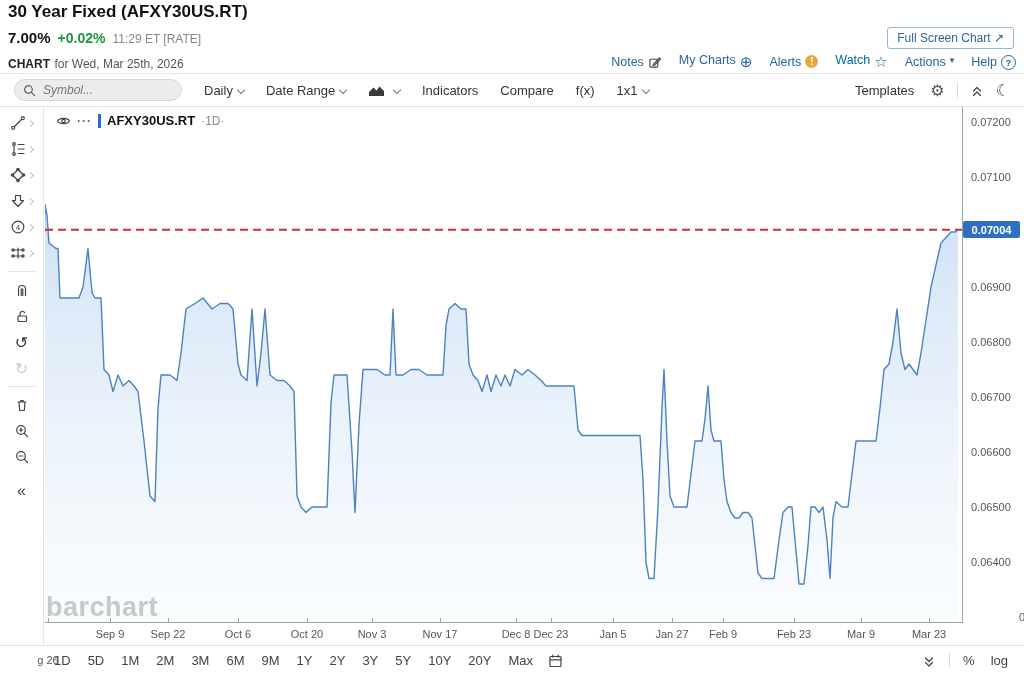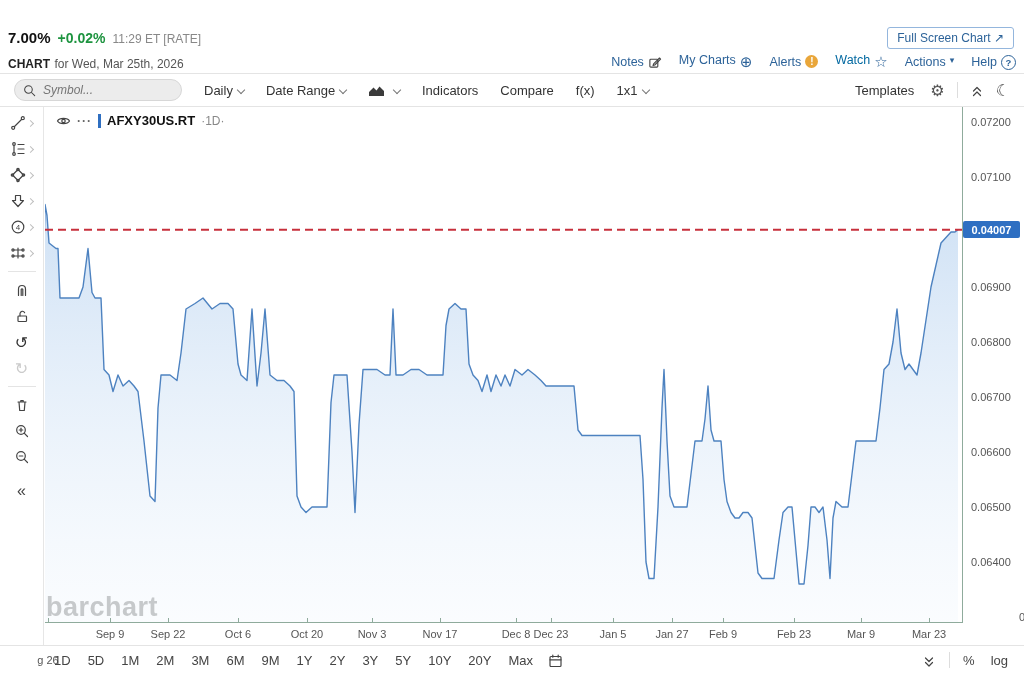--- a/index.html
+++ b/index.html
@@ -36,20 +36,21 @@
   .vdiv{width:1px;height:16px;background:#ddd;display:inline-block;}
   .wm{position:absolute;left:46px;top:592px;font-size:27px;font-weight:bold;color:#c6c9cb;letter-spacing:0.5px;}
   .legend{position:absolute;left:56px;top:113px;display:flex;align-items:center;gap:6px;}
   .pricelabel{position:absolute;left:963px;width:57px;height:17px;border-radius:2px;color:#fff;font-size:11px;font-weight:bold;display:flex;align-items:center;justify-content:center;}
 </style>
 </head>
 <body>
 
 <div id="app">
 
+  <div class="abs title" style="left:8px;top:2px;">30 Year Fixed (AFXY30US.RT)</div>
   <div class="abs" style="left:8px;top:29px;display:flex;align-items:baseline;gap:7px;">
     <span class="price">7.00%</span>
     <span class="chg" id="chg" style="color: rgb(30, 148, 64);">+0.02%</span>
     <span class="tm">11:29 ET [RATE]</span>
   </div>
   <button class="fsbtn" id="fsbtn" style="color: rgb(45, 99, 153);">
     <span>Full Screen Chart</span>
     <span>↗</span>
   </button>
   <div class="abs" style="left:8px;top:54px;">
@@ -249,21 +250,21 @@
       <div class="ytick" style="top: 115.5px;">0.07200</div>
       <div class="ytick" style="top: 170.5px;">0.07100</div>
       <div class="ytick" style="top: 280.5px;">0.06900</div>
       <div class="ytick" style="top: 335.5px;">0.06800</div>
       <div class="ytick" style="top: 390.5px;">0.06700</div>
       <div class="ytick" style="top: 445.5px;">0.06600</div>
       <div class="ytick" style="top: 500.5px;">0.06500</div>
       <div class="ytick" style="top: 555.5px;">0.06400</div>
       <div class="ytick" style="top: 610.5px; padding-left: 48px;">0.06300</div>
     </div>
-  <div class="pricelabel" id="pricelabel" style="background: rgb(46, 111, 194); top: 221.3px;">0.04007</div>
+  <div class="pricelabel" id="pricelabel" style="background: rgb(46, 111, 194); top: 221.3px;">0.07004</div>
 
   <div id="xaxis">
       <div class="xtk" style="left: 48px;"></div>
       <div class="xlab" style="left: 20px; margin-top: 26px;">g 26</div>
       <div class="xtk" style="left: 110px;"></div>
       <div class="xlab" style="left: 82px;">Sep 9</div>
       <div class="xtk" style="left: 168px;"></div>
       <div class="xlab" style="left: 140px;">Sep 22</div>
       <div class="xtk" style="left: 238px;"></div>
       <div class="xlab" style="left: 210px;">Oct 6</div>

